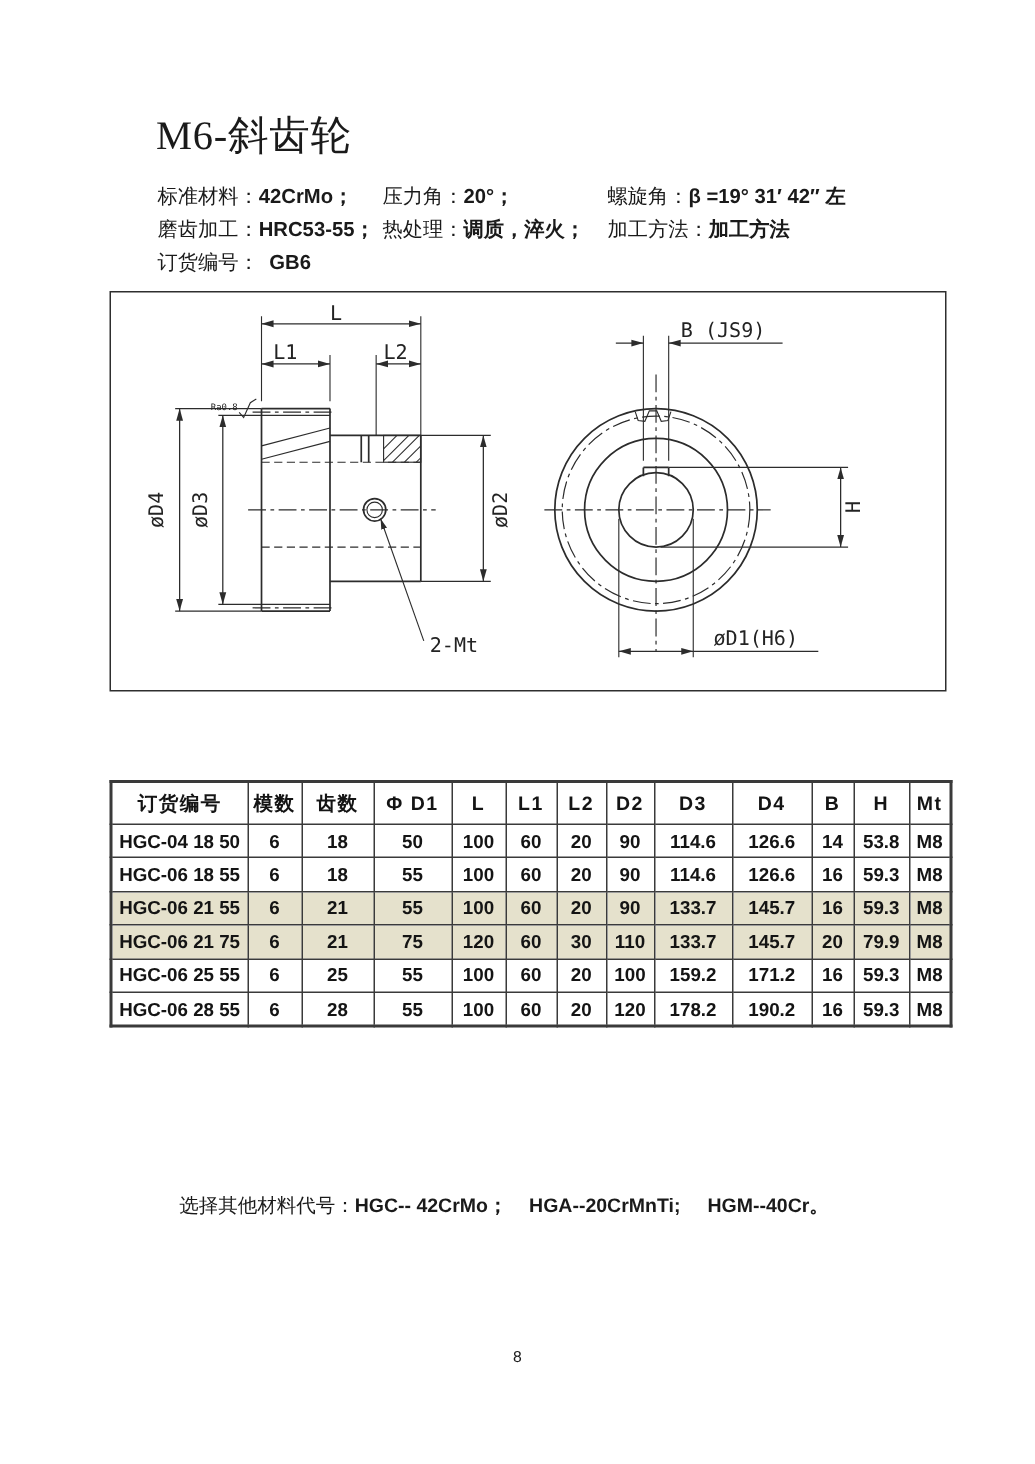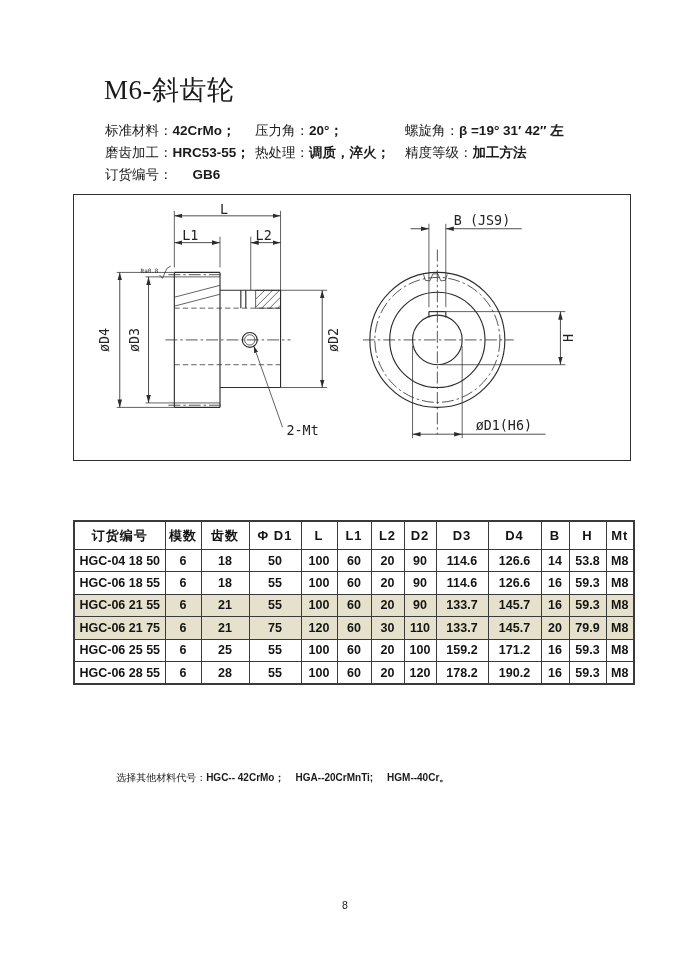--- a/index.html
+++ b/index.html
@@ -48,45 +48,45 @@
   .data-table th,.data-table td{
     border:1.5px solid #3a3a3a;text-align:center;vertical-align:middle;
     padding:0;overflow:hidden;white-space:nowrap;
   }
   .data-table th{height:27px;font-size:13px;font-weight:700;letter-spacing:1px;background:#fff;}
   .data-table td{height:21.4px;background:#fff;}
   .data-table tbody tr:nth-child(4n+3) td,
   .data-table tbody tr:nth-child(4n) td{background:#e5e1cc;}
 
   
-  .footer-note{position:absolute;left:105px;top:760px;font-size:10px;white-space:pre;}
+  .footer-note{position:absolute;left:105px;top:780px;font-size:13px;white-space:pre;}
   .note-value{font-weight:700;}
   .page-number{position:absolute;left:0;top:899px;width:100%;text-align:center;font-size:10.5px;}
 </style>
 </head>
 <body>
 
 <div class="page">
 
   <h1 class="title">M6-斜齿轮</h1>
 
   <div class="spec-line" style="top:122px">
     <span class="spec-cell c1"><span class="spec-label">标准材料：</span><span class="spec-value">42CrMo；</span></span>
     <span class="spec-cell c2"><span class="spec-label">压力角：</span><span class="spec-value">20°；</span></span>
     <span class="spec-cell c3"><span class="spec-label">螺旋角：</span><span class="spec-value">β =19° 31′ 42″ 左</span></span>
   </div>
 
   <div class="spec-line" style="top:144px">
     <span class="spec-cell c1"><span class="spec-label">磨齿加工：</span><span class="spec-value">HRC53-55；</span></span>
     <span class="spec-cell c2"><span class="spec-label">热处理：</span><span class="spec-value">调质，淬火；</span></span>
-    <span class="spec-cell c3"><span class="spec-label">精度等级：</span><span class="spec-value">加工方法</span></span>
+    <span class="spec-cell c3"><span class="spec-label">加工方法：</span><span class="spec-value">加工方法</span></span>
   </div>
 
   <div class="spec-line" style="top:166px">
-    <span class="spec-cell c1"><span class="spec-label">订货编号：</span><span class="spec-value" style="margin-left:20px">GB6</span></span>
+    <span class="spec-cell c1"><span class="spec-label">订货编号：</span><span class="spec-value" style="margin-left:7px">GB6</span></span>
   </div>
 
   <div class="drawing-frame">
     <svg viewBox="0 0 558 267" xmlns="http://www.w3.org/2000/svg">
       <defs>
         <marker id="ae" markerWidth="10" markerHeight="7" refX="9.5" refY="3.5" orient="auto">
           <path d="M0,0.8 L9.5,3.5 L0,6.2 Z" fill="#2c2c2c"></path>
         </marker>
         <marker id="as" markerWidth="10" markerHeight="7" refX="0.5" refY="3.5" orient="auto">
           <path d="M10,0.8 L0.5,3.5 L10,6.2 Z" fill="#2c2c2c"></path>

